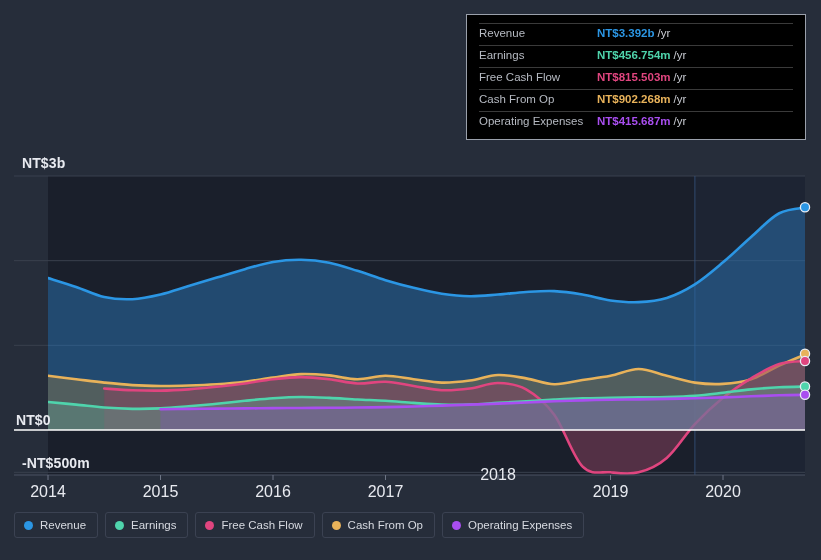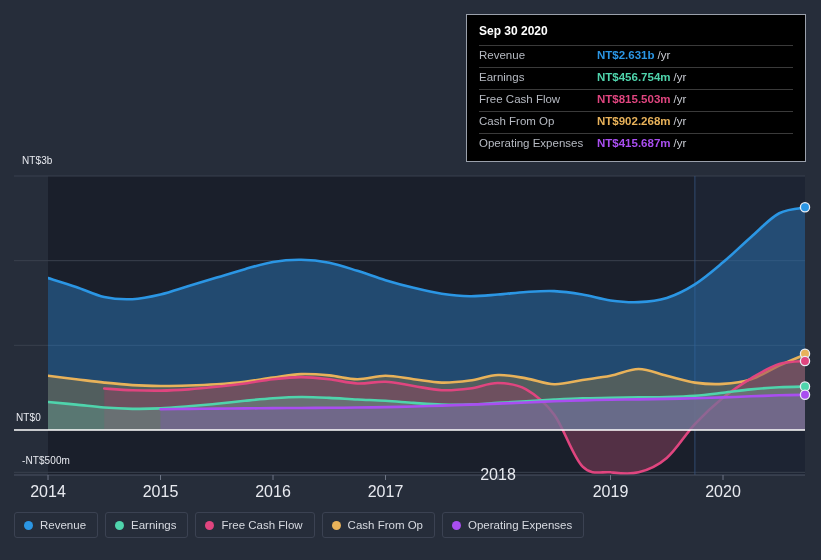--- a/index.html
+++ b/index.html
@@ -11,22 +11,22 @@
     -webkit-font-smoothing:antialiased;
   }
   #chart-root{position:absolute;inset:0;}
 
   
   .plot-wrap{position:absolute;left:0;top:0;width:821px;height:505px;}
   svg.plot{position:absolute;left:0;top:0;}
 
   
   .axlabel{
-    position:absolute;color:#e8eaf0;font-size:10px;
-    letter-spacing:.1px;white-space:nowrap;
+    position:absolute;color:#e8eaf0;font-size:14px;
+    letter-spacing:.1px;white-space:nowrap;font-weight:bold;
   }
   .xlabel{
     position:absolute;color:#e8eaf0;font-size:16px;
     transform:translateX(-50%);white-space:nowrap;
   }
 
   
   .tooltip{
     position:absolute;left:466px;top:14px;width:340px;
     background:#000;border:1px solid #9aa0ab;
@@ -116,25 +116,24 @@
       <div class="xlabel" style="left: 48px; top: 483px;">2014</div>
       <div class="xlabel" style="left: 160.5px; top: 483px;">2015</div>
       <div class="xlabel" style="left: 273px; top: 483px;">2016</div>
       <div class="xlabel" style="left: 385.5px; top: 483px;">2017</div>
       <div class="xlabel" style="left: 498px; top: 466px;">2018</div>
       <div class="xlabel" style="left: 610.5px; top: 483px;">2019</div>
       <div class="xlabel" style="left: 723px; top: 483px;">2020</div>
     </div>
 
   <div class="tooltip">
-    <div class="tt-title">Sep 30 2020</div>
     <div id="tt-rows">
         <div class="tt-row">
           <div class="tt-label">Revenue</div>
-          <div><span class="tt-val" style="color: rgb(43, 150, 228);">NT$2.631b</span><span class="tt-suffix">/yr</span></div>
+          <div><span class="tt-val" style="color: rgb(43, 150, 228);">NT$3.392b</span><span class="tt-suffix">/yr</span></div>
         </div>
         <div class="tt-row">
           <div class="tt-label">Earnings</div>
           <div><span class="tt-val" style="color: rgb(79, 212, 172);">NT$456.754m</span><span class="tt-suffix">/yr</span></div>
         </div>
         <div class="tt-row">
           <div class="tt-label">Free Cash Flow</div>
           <div><span class="tt-val" style="color: rgb(224, 69, 127);">NT$815.503m</span><span class="tt-suffix">/yr</span></div>
         </div>
         <div class="tt-row">

